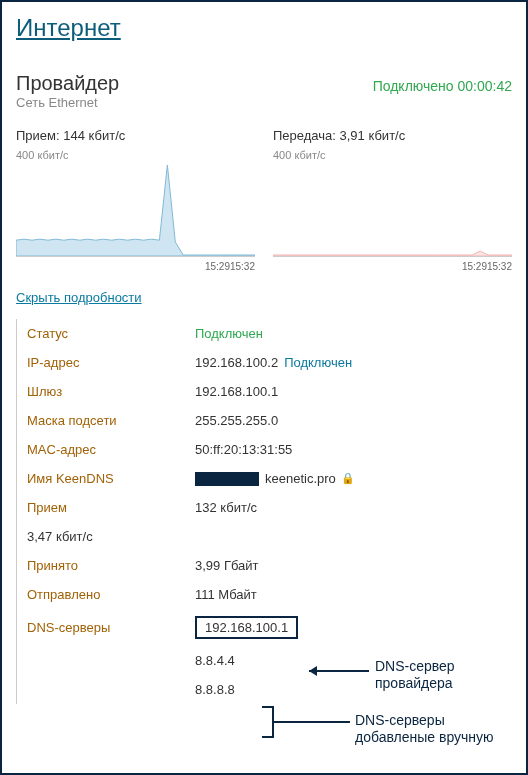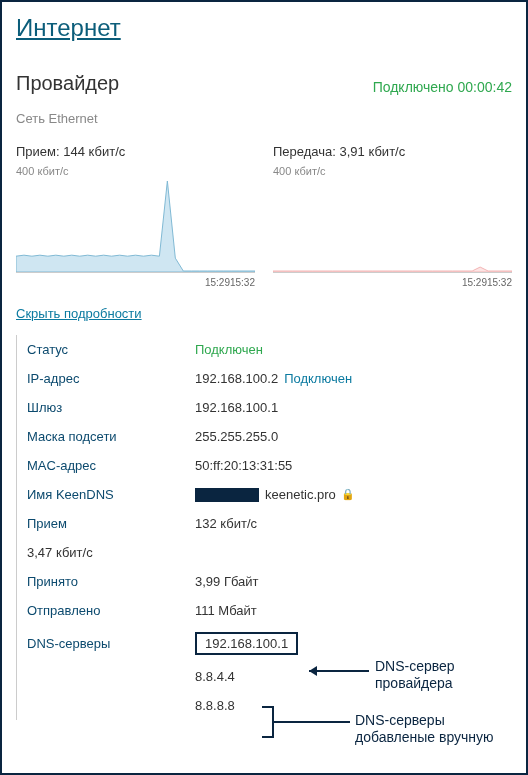--- a/index.html
+++ b/index.html
@@ -17,22 +17,22 @@
       font-size: 24px;
       font-weight: 400;
       color: #0b5d7a;
       text-decoration: underline;
       margin-bottom: 30px;
       display: inline-block;
     }
     .header-row {
       display: flex;
       justify-content: space-between;
-      align-items: flex-end;
-      margin-bottom: 16px;
+      align-items: center;
+      margin-bottom: 0;
     }
     .provider-title {
       font-size: 20px;
       font-weight: 400;
       color: #333;
     }
     .status-connected {
       color: #2fa84f;
       font-size: 14px;
       margin-top: 4px;
@@ -85,21 +85,21 @@
       padding-left: 10px;
     }
     .drow {
       display: flex;
       padding: 7px 0;
       font-size: 13px;
       align-items: center;
     }
     .dlabel {
       width: 168px;
-      color: #0c4a6e;
+      color: #a16207;
     }
     .dval {
       color: #333;
       display: flex;
       align-items: center;
       gap: 6px;
     }
     .status-green { color: #2fa84f; }
     .link-blue { color: #0b7aa0; cursor: pointer; }
     .redacted {

